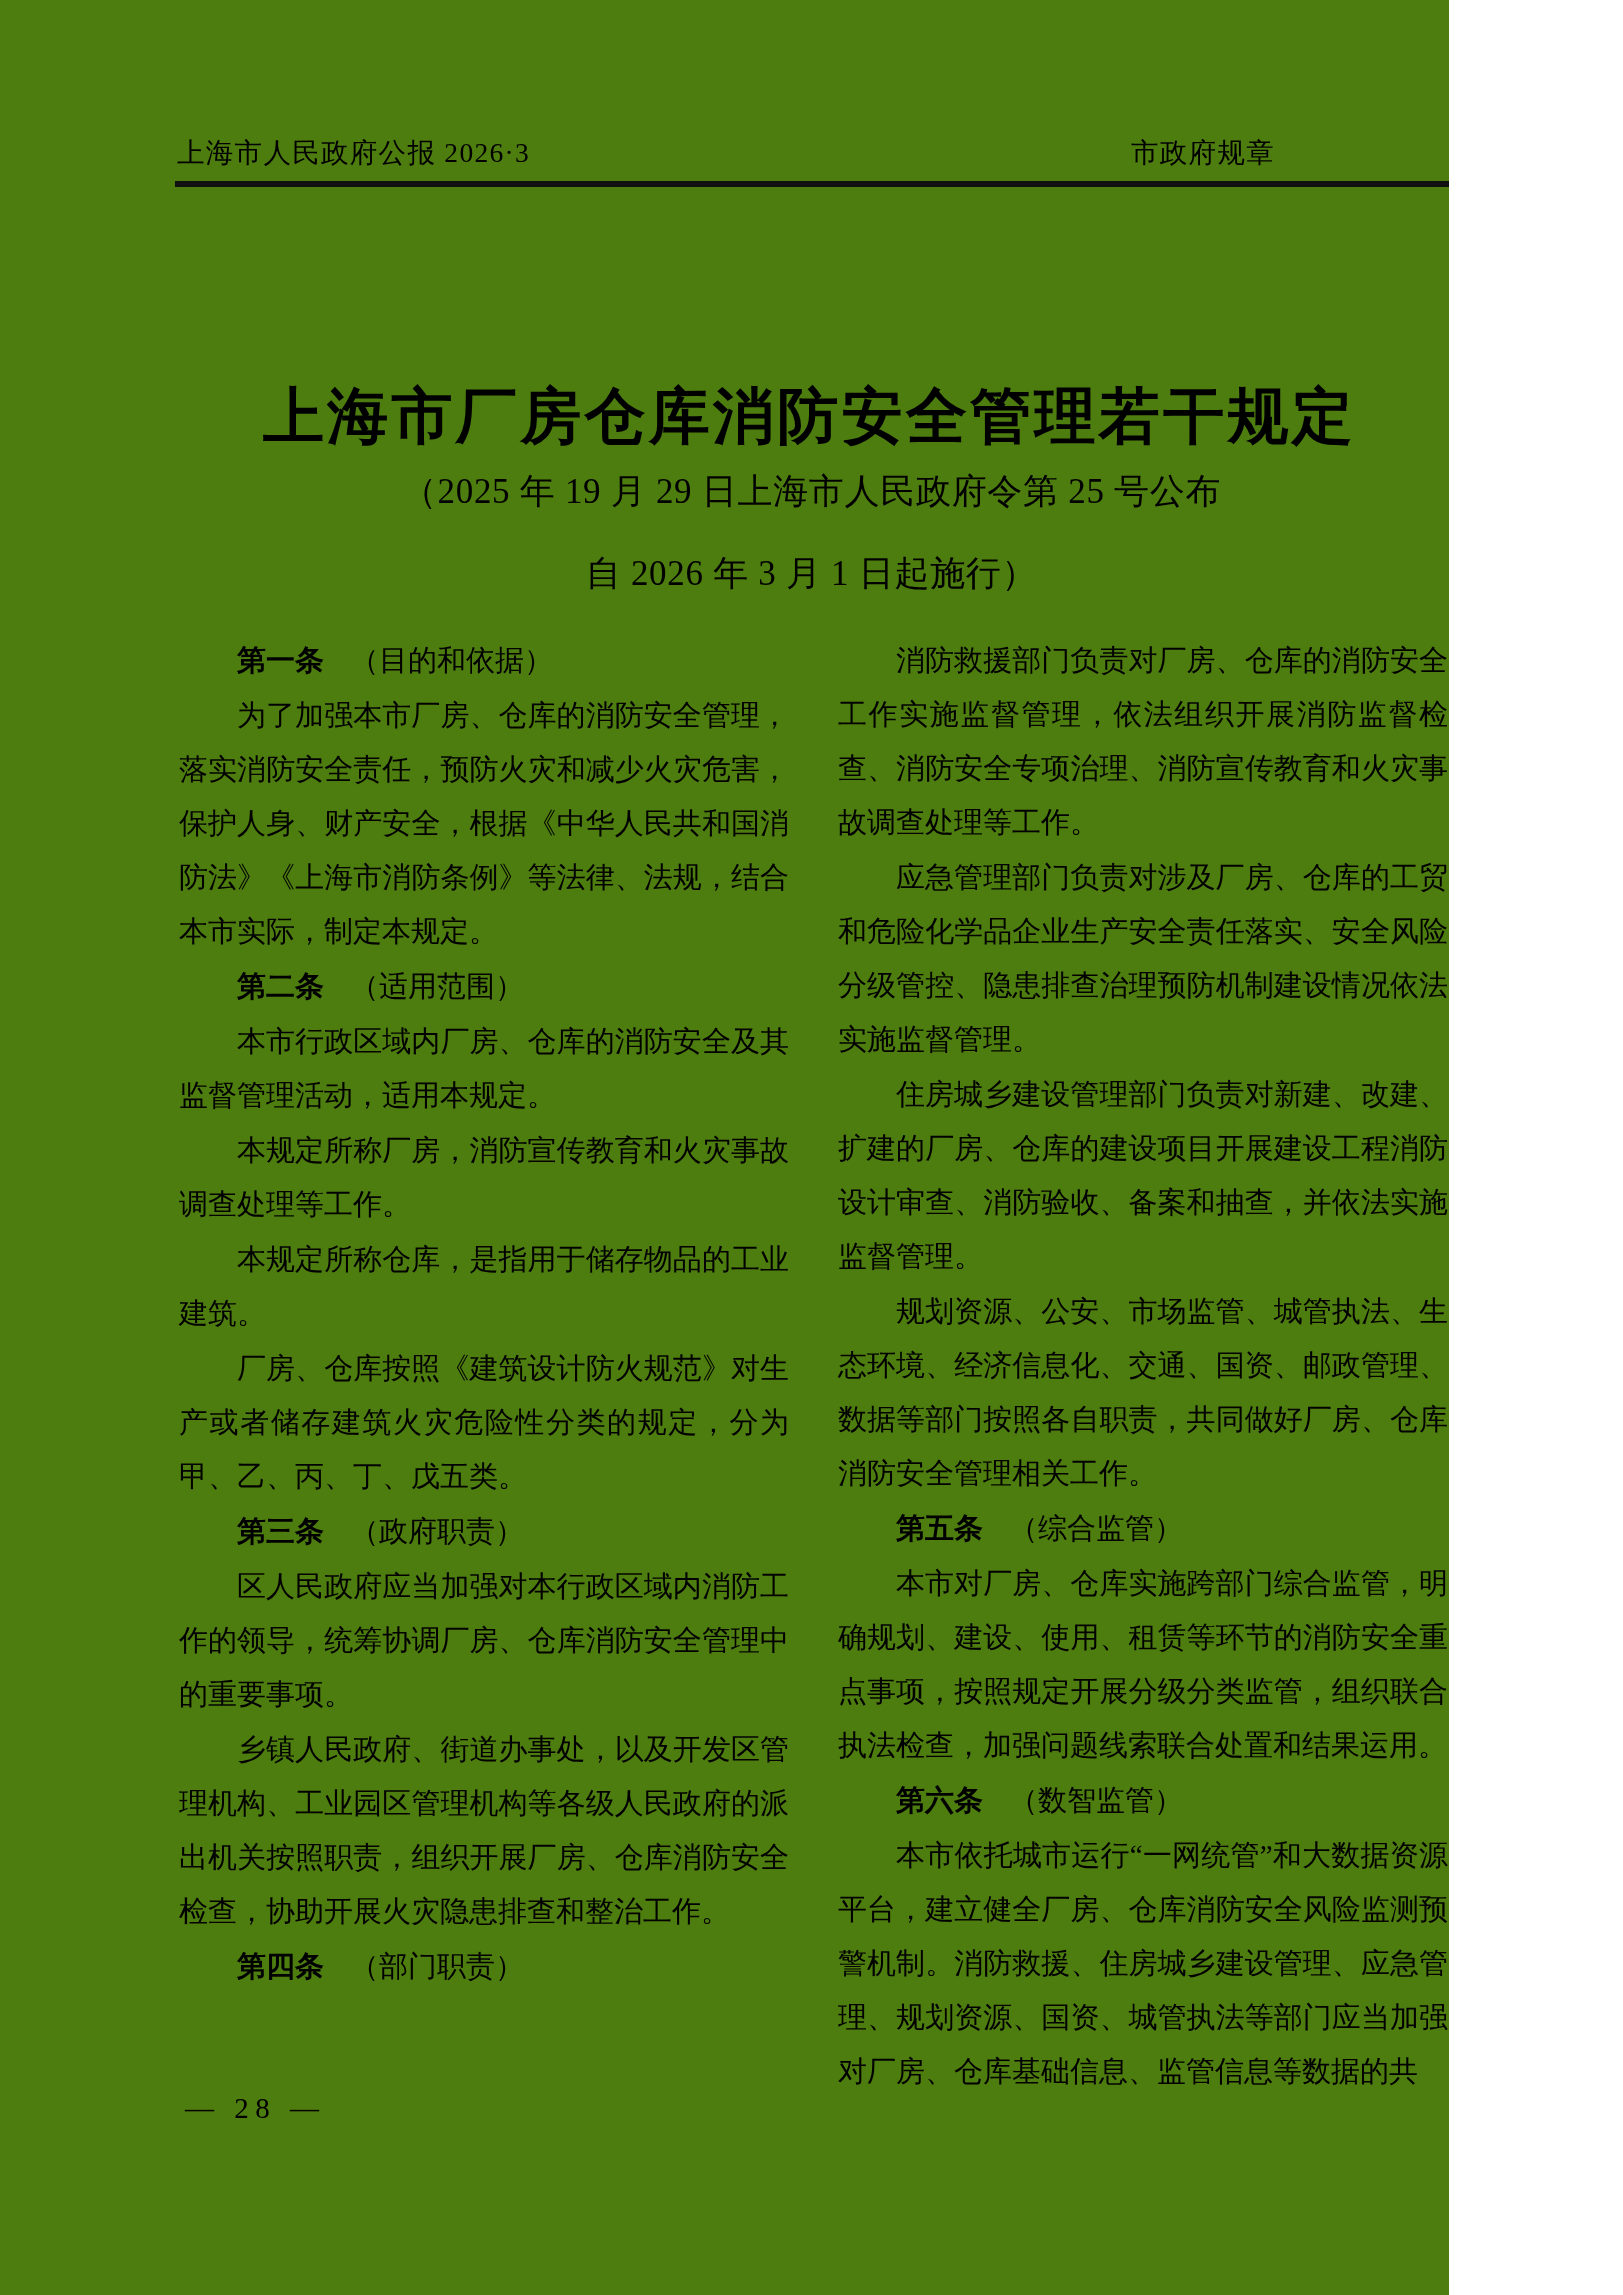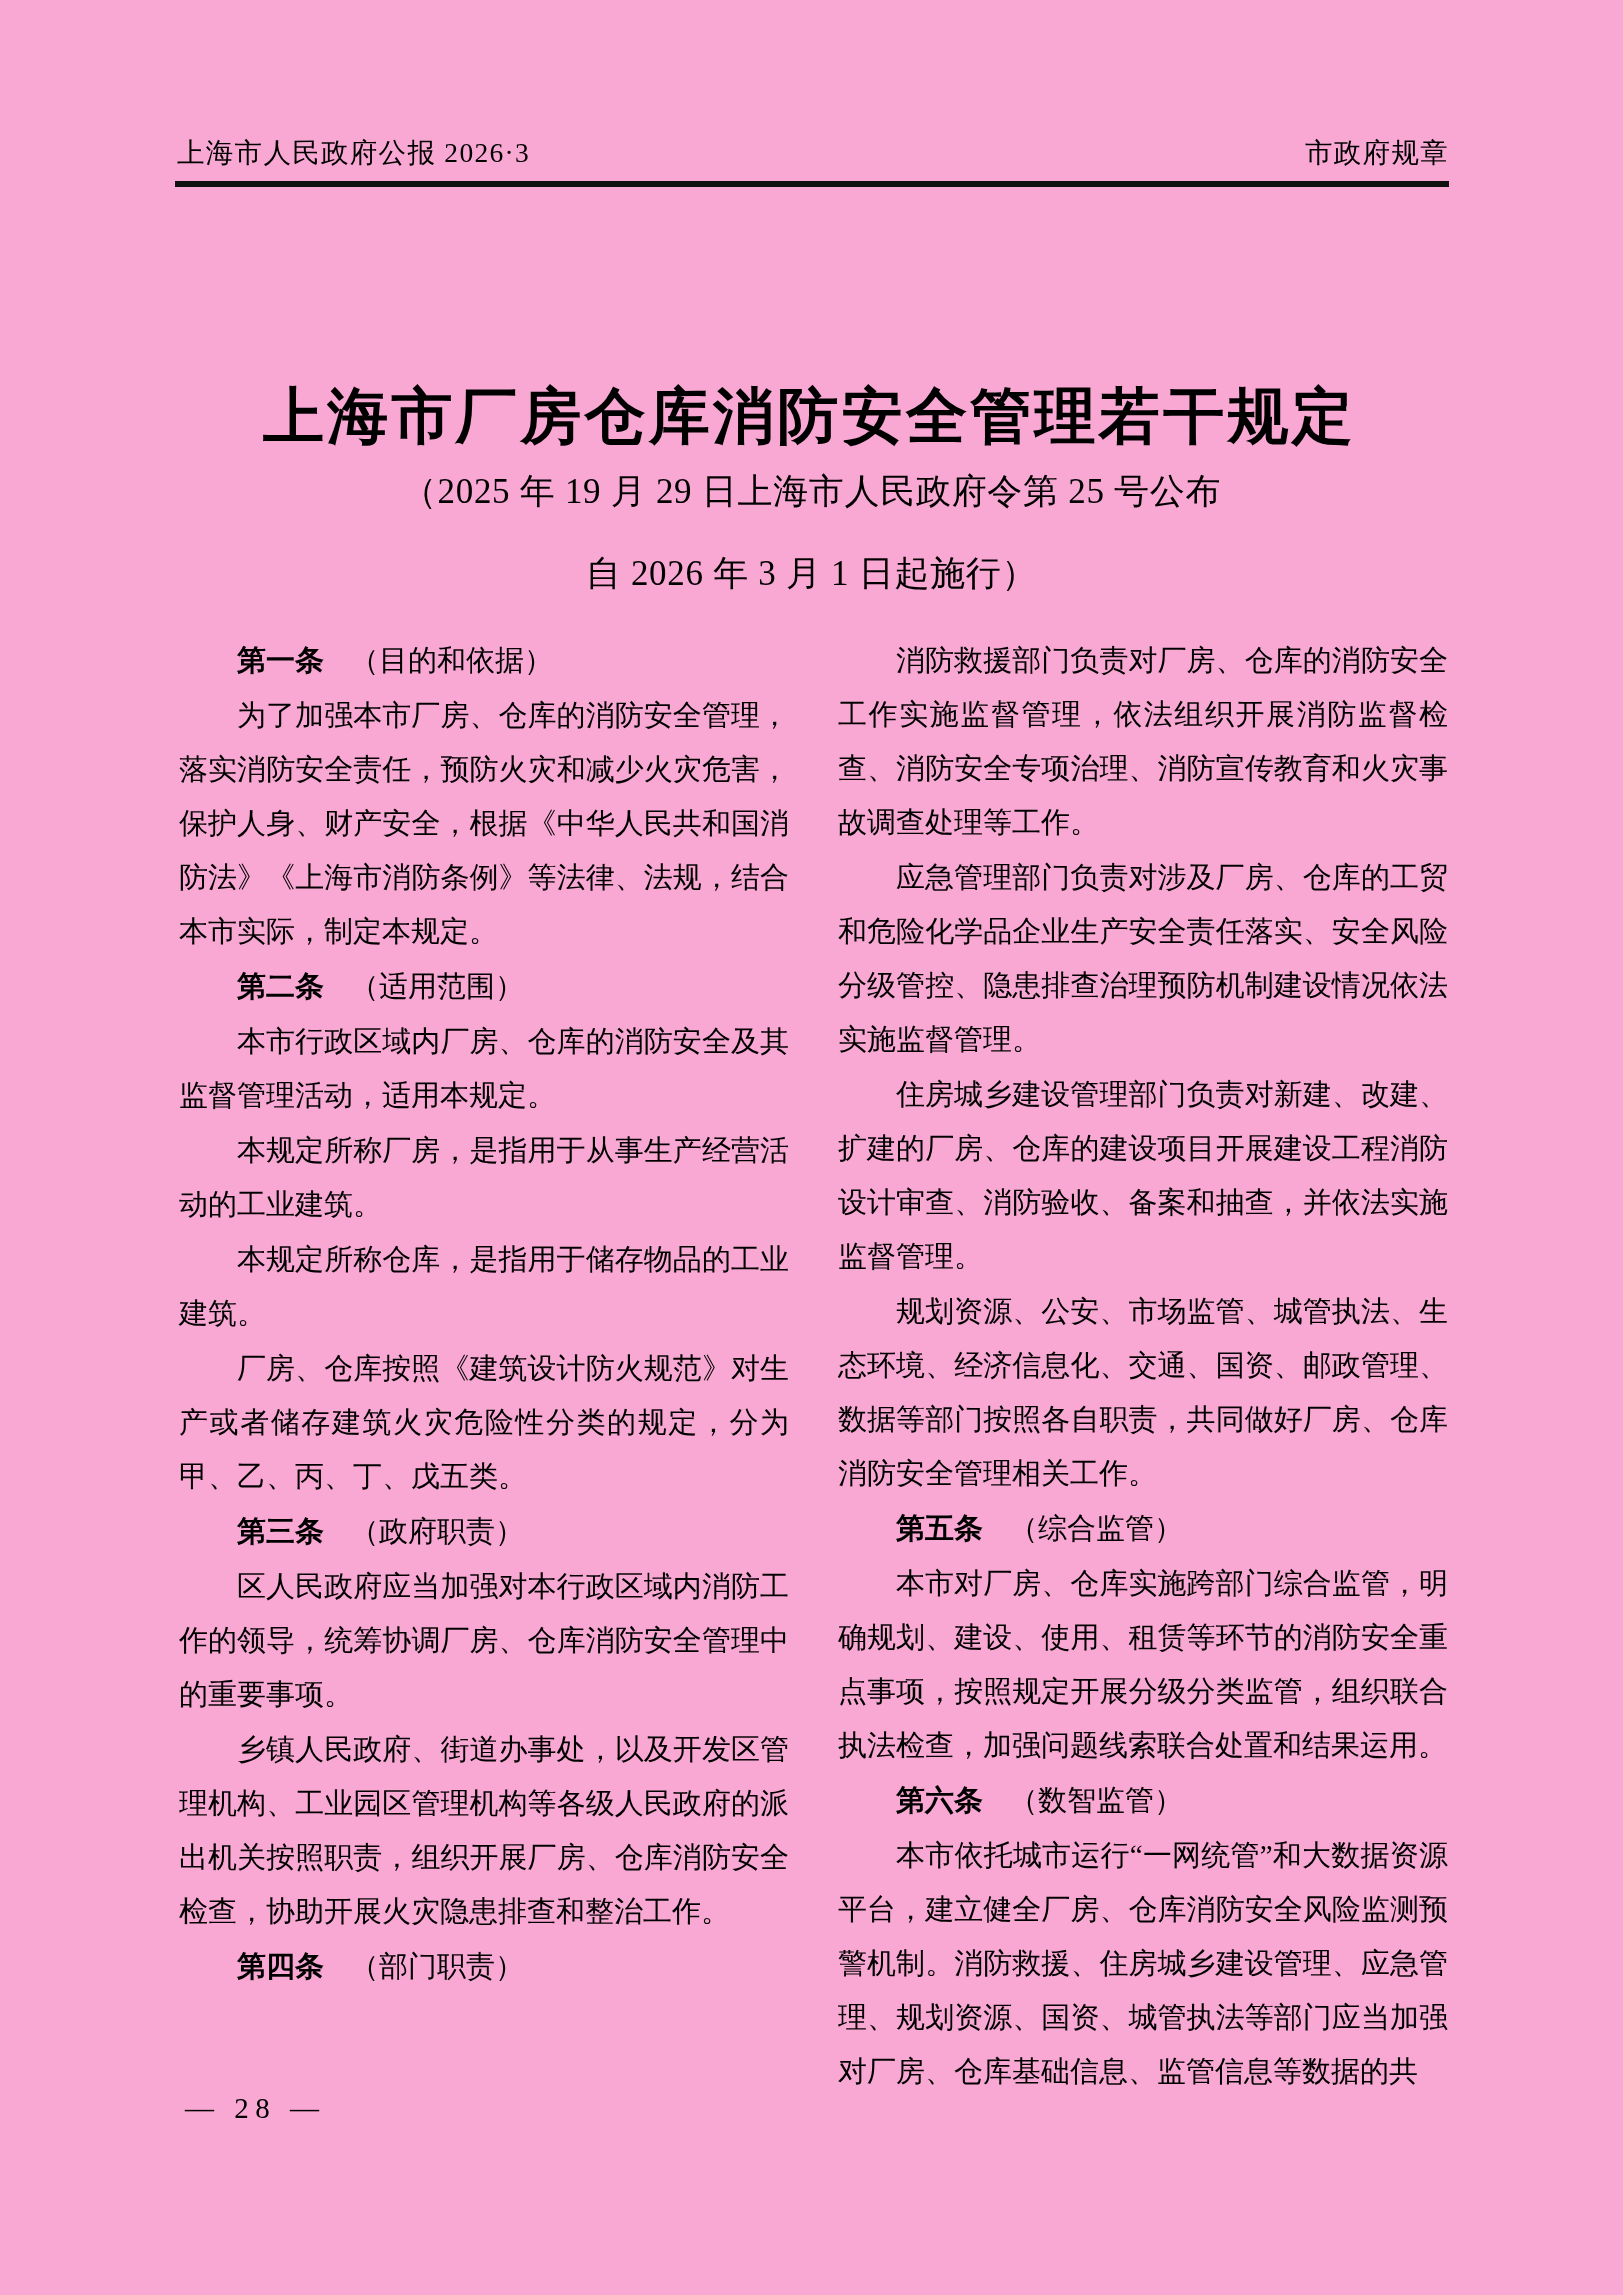--- a/index.html
+++ b/index.html
@@ -1,20 +1,20 @@
 <!DOCTYPE html>
 <html style="font-size:10.5px"><head>
 <meta charset="utf-8">
 <style>
   html, body { margin: 0; padding: 0; background: #ffffff; }
   .page {
     position: relative;
-    width: 1623px;
+    width: 1449px;
     height: 2295px;
-    background: #f9a8d4;
+    background: #4d7c0f;
     color: #000000;
     font-family: "Liberation Serif", "DejaVu Serif", serif;
     overflow: hidden;
   }
   .hdr {
     position: absolute;
     top: 135px;
     font-size: 27.5px;
     letter-spacing: 1.3px;
     white-space: nowrap;
@@ -91,21 +91,21 @@
 
   <div class="sub sub1">（2025 年 19 月 29 日上海市人民政府令第 25 号公布</div>
 
   <div class="sub sub2">自 2026 年 3 月 1 日起施行）</div>
 
   <div class="col col-left" id="col-left">
       <p class="para heading"><span class="art-num">第一条</span><span class="art-title">（目的和依据）</span></p>
       <p class="para">为了加强本市厂房、仓库的消防安全管理，落实消防安全责任，预防火灾和减少火灾危害，保护人身、财产安全，根据《中华人民共和国消防法》《上海市消防条例》等法律、法规，结合本市实际，制定本规定。</p>
       <p class="para heading"><span class="art-num">第二条</span><span class="art-title">（适用范围）</span></p>
       <p class="para">本市行政区域内厂房、仓库的消防安全及其监督管理活动，适用本规定。</p>
-      <p class="para">本规定所称厂房，是指用于从事生产经营活动的工业建筑。</p>
+      <p class="para">本规定所称厂房，消防宣传教育和火灾事故调查处理等工作。</p>
       <p class="para">本规定所称仓库，是指用于储存物品的工业建筑。</p>
       <p class="para">厂房、仓库按照《建筑设计防火规范》对生产或者储存建筑火灾危险性分类的规定，分为甲、乙、丙、丁、戊五类。</p>
       <p class="para heading"><span class="art-num">第三条</span><span class="art-title">（政府职责）</span></p>
       <p class="para">区人民政府应当加强对本行政区域内消防工作的领导，统筹协调厂房、仓库消防安全管理中的重要事项。</p>
       <p class="para">乡镇人民政府、街道办事处，以及开发区管理机构、工业园区管理机构等各级人民政府的派出机关按照职责，组织开展厂房、仓库消防安全检查，协助开展火灾隐患排查和整治工作。</p>
       <p class="para heading"><span class="art-num">第四条</span><span class="art-title">（部门职责）</span></p>
     </div>
 
   <div class="col col-right" id="col-right">
       <p class="para">消防救援部门负责对厂房、仓库的消防安全工作实施监督管理，依法组织开展消防监督检查、消防安全专项治理、消防宣传教育和火灾事故调查处理等工作。</p>

